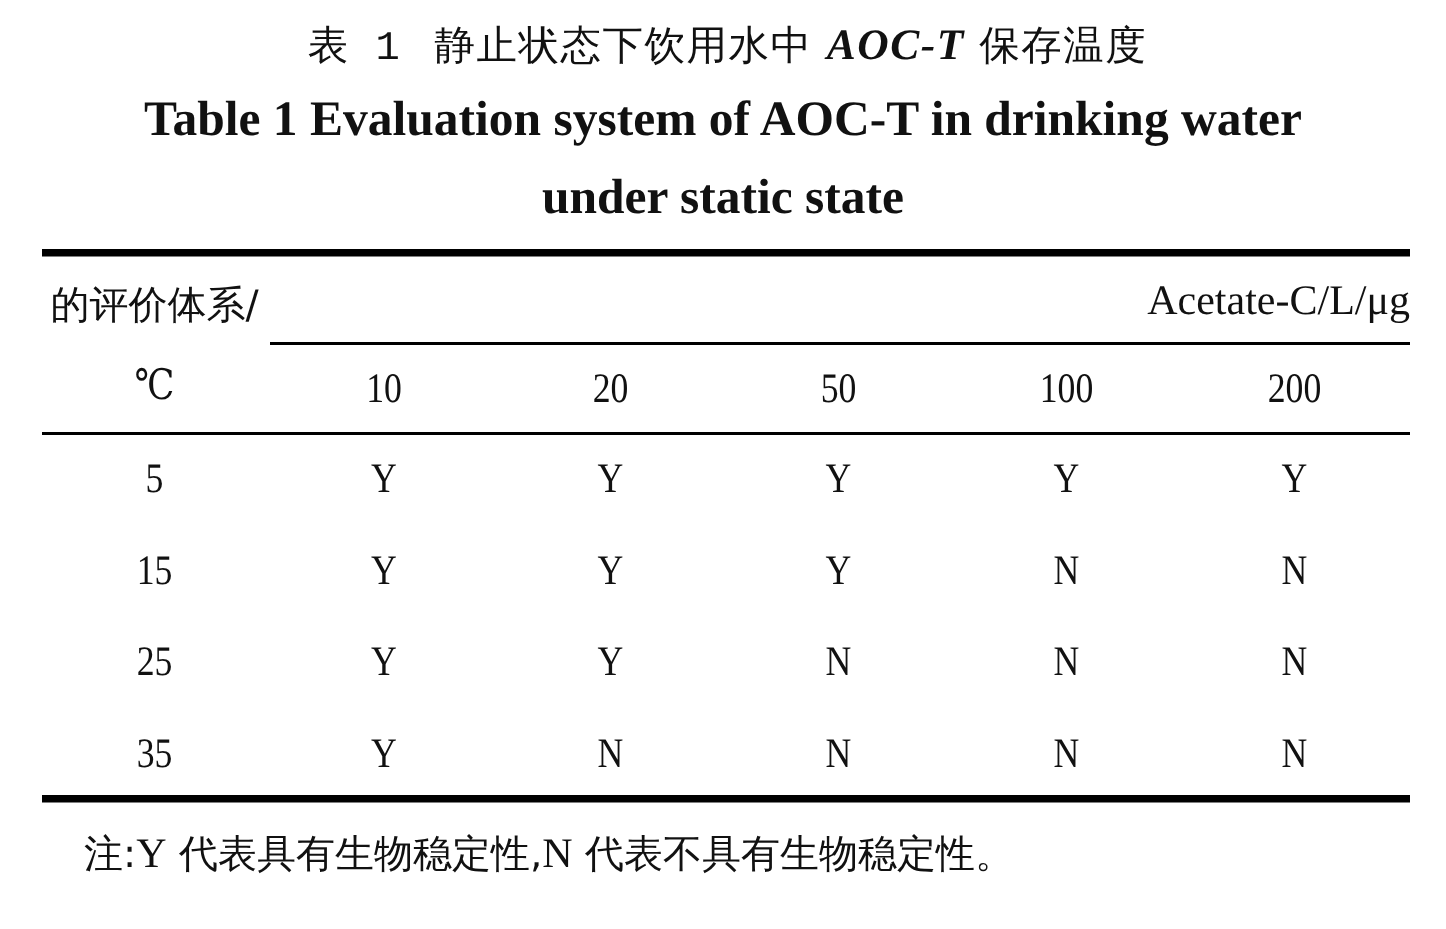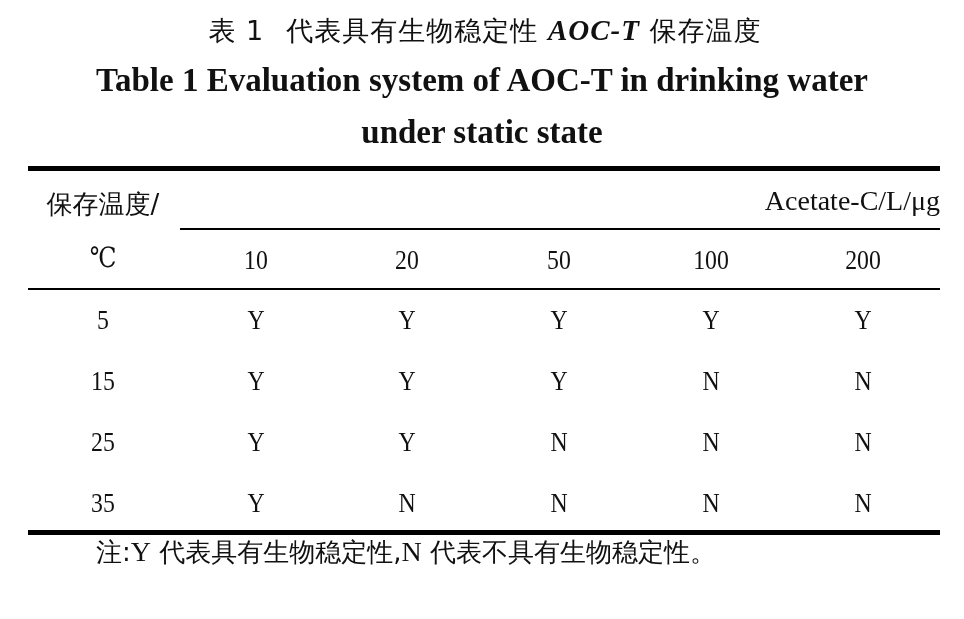--- a/index.html
+++ b/index.html
@@ -7,21 +7,21 @@
       width: 964px; height: 619px; position: relative; overflow: hidden;
       color: #111111;
       font-family: "Liberation Serif", "DejaVu Serif", serif;
     }
     .cap-cn {
       position: absolute; left: 0; width: 964px; top: 8px; height: 44px;
       text-align: center; font-size: 27px; line-height: 44px;
       font-family: "DejaVu Sans", "Liberation Sans", sans-serif;
       letter-spacing: 1px;
     }
-    .cap-cn .num { margin: 0 22px 0 6px; }
+    .cap-cn .num { margin: 0 22px 0 6px; font-family: Liberation Mono, monospace; }
     .cap-cn b { font-family: "Liberation Serif", serif; font-size: 29px; font-style: italic; }
     .cap-en {
       position: absolute; left: 0; width: 964px; text-align: center;
       font-weight: bold; font-size: 33px; line-height: 40px;
     }
     .cap-en.l1 { top: 60px; }
     .cap-en.l2 { top: 112px; }
 
     .rule { position: absolute; background: #000; }
     .rule.top { left: 28px; width: 912px; top: 166px; height: 5px; }
@@ -36,44 +36,43 @@
     }
     .cell.cn {
       font-family: "DejaVu Sans", sans-serif; font-size: 26px; transform: none;
       width: 160px; margin-left: -80px;
     }
     .span-head {
       position: absolute; left: 180px; width: 760px; top: 181px;
       text-align: right; font-size: 28px; line-height: 40px;
     }
     .note {
-      position: absolute; left: 56px; top: 532px; font-size: 26px; line-height: 40px;
+      position: absolute; left: 56px; top: 550px; font-size: 26px; line-height: 40px;
       font-family: "DejaVu Sans", sans-serif;
-      margin-left: 40px;
     }
     .note .latin { font-family: "Liberation Serif", serif; font-size: 28px; }
   </style>
 </head>
 <body>
 
 <div class="cap-cn">
-  <span class="num">表 1</span><span>代表具有生物稳定性</span>
+  <span class="num">表 1</span><span>静止状态下饮用水中</span>
   <b>AOC-T</b>
   <span>保存温度</span>
 </div>
 <div class="cap-en l1">Table 1 Evaluation system of AOC-T in drinking water</div>
 <div class="cap-en l2">under static state</div>
 
 <div class="rule top"></div>
 <div class="rule mid"></div>
 <div class="rule hdr"></div>
 <div class="rule bot"></div>
 
 <div>
-  <div class="cell cn" style="left:103px;top:184px">保存温度/</div>
+  <div class="cell cn" style="left:103px;top:184px">的评价体系/</div>
   <div class="cell" style="left:103px;top:238px">℃</div>
   <div class="span-head">Acetate-C/L/μg</div>
 
   <div class="cell" style="left:256px;top:240px">10</div>
   <div class="cell" style="left:407px;top:240px">20</div>
   <div class="cell" style="left:559px;top:240px">50</div>
   <div class="cell" style="left:711px;top:240px">100</div>
   <div class="cell" style="left:863px;top:240px">200</div>
 
   <div>

